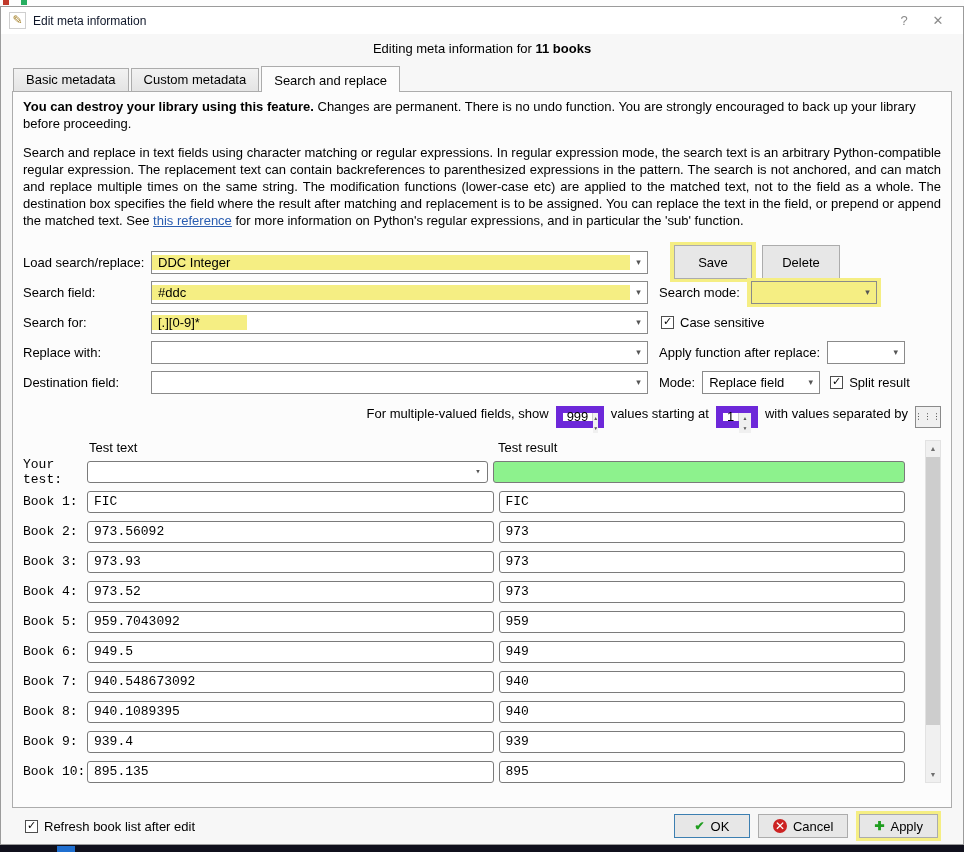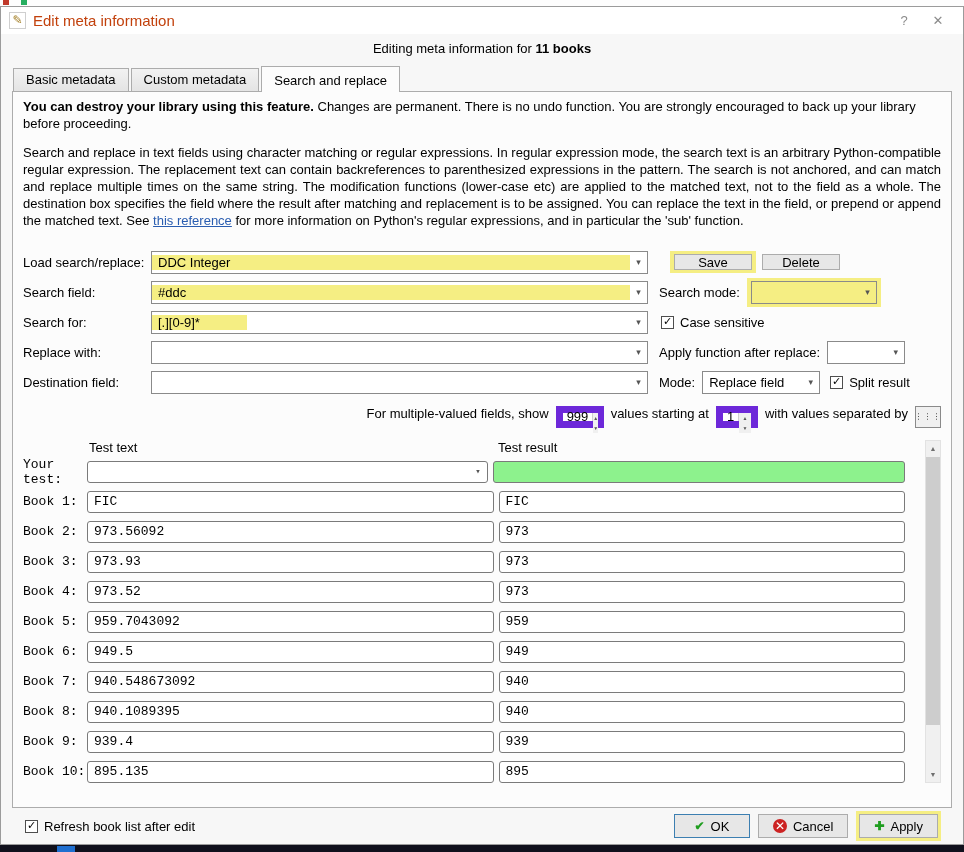--- a/index.html
+++ b/index.html
@@ -13,21 +13,21 @@
   .mini-red { background:#c0392b; } .mini-green { background:#27ae60; margin-left:8px; }
 
   
   .taskbar { position:absolute; left:0; right:0; bottom:0; height:7px; background:#10101c; }
   .task-ico { position:absolute; left:57px; top:1px; width:18px; height:6px; background:#1f6fd0; }
 
   
   .dialog { position:absolute; top:6px; left:0; right:0; bottom:7px; background:#f7f7f7; border:1px solid #9b9b9b; display:flex; flex-direction:column; }
   .titlebar { height:27px; background:#ffffff; display:flex; align-items:center; padding:0 8px; flex:0 0 auto; }
   .title-ico { width:17px; height:17px; border:1px solid #cfcfcf; background:#fff; color:#a07a1e; font-size:12px; line-height:15px; text-align:center; margin-right:7px; }
-  .title-text { color:#c2410c; font-size:15px; flex:1; }
+  .title-text { color:#0f172a; font-size:12px; flex:1; }
   .tb-btn { width:34px; text-align:center; color:#8b8b8b; font-size:13px; height:27px; line-height:27px; cursor:default; }
 
   .header-line { text-align:center; padding:7px 0 9px 0; font-size:13px; }
 
   .content { flex:1; padding:0 11px; display:flex; flex-direction:column; overflow:hidden; }
 
   
   .tabbar { display:flex; margin-left:1px; position:relative; z-index:2; }
   .tab { border:1px solid #acacac; border-bottom:none; background:linear-gradient(#f2f2f2,#e4e4e4); padding:3px 12px 4px 12px; font-size:13px; margin-right:2px; margin-top:3px; }
   .tab.active { background:#fcfcfc; margin-top:0; padding-top:6px; position:relative; top:1px; }
@@ -45,21 +45,21 @@
   .combo { display:flex; align-items:center; border:1px solid #8a8a8a; background:#fff; height:23px; }
   .combo .cval { flex:1; padding:0 6px; overflow:hidden; white-space:nowrap; }
   .combo .carrow { width:17px; text-align:center; color:#555; font-size:9px; flex:0 0 17px; }
   .combo.main { width:497px; flex:0 0 497px; }
   .hl-fill .cval { background:var(--hl,#f5ee83); }
   .hl-part .cval { background:linear-gradient(to right, var(--hl,#f5ee83) 0 95px, #fff 95px); }
   .hl-wrap { background:var(--hl,#f5ee83); padding:3px 4px; display:inline-flex; align-items:center; }
   .combo.hl-all { background:var(--hl,#f5ee83); }
   .combo.hl-all .cval { background:var(--hl,#f5ee83); }
 
-  .btn { border:1px solid #acacac; background:#e7e7e7; height:16px; padding:0 14px; font-size:13px; font-family:"Liberation Sans",sans-serif; display:inline-flex; align-items:center; justify-content:center; }
+  .btn { border:1px solid #acacac; background:#e7e7e7; height:34px; padding:0 14px; font-size:13px; font-family:"Liberation Sans",sans-serif; display:inline-flex; align-items:center; justify-content:center; }
 
   .cbwrap { display:inline-flex; align-items:center; }
   .cb { width:13px; height:13px; border:1px solid #4d4d4d; background:#fff; display:inline-flex; align-items:center; justify-content:center; font-size:11px; line-height:11px; margin-right:6px; flex:0 0 13px; }
   .cbcheck { position:relative; top:-1px; }
 
   .spin { display:inline-flex; border:7px solid #6d28d9; background:#fff; height:22px; align-items:stretch; }
   .spinval { padding:0 4px; display:flex; align-items:center; }
   .spinarrows { width:15px; border-left:1px solid #d0d0d0; display:flex; flex-direction:column; }
   .spinarrows span { flex:1; font-size:5px; color:#555; text-align:center; line-height:10px; background:#f0f0f0; }
 

